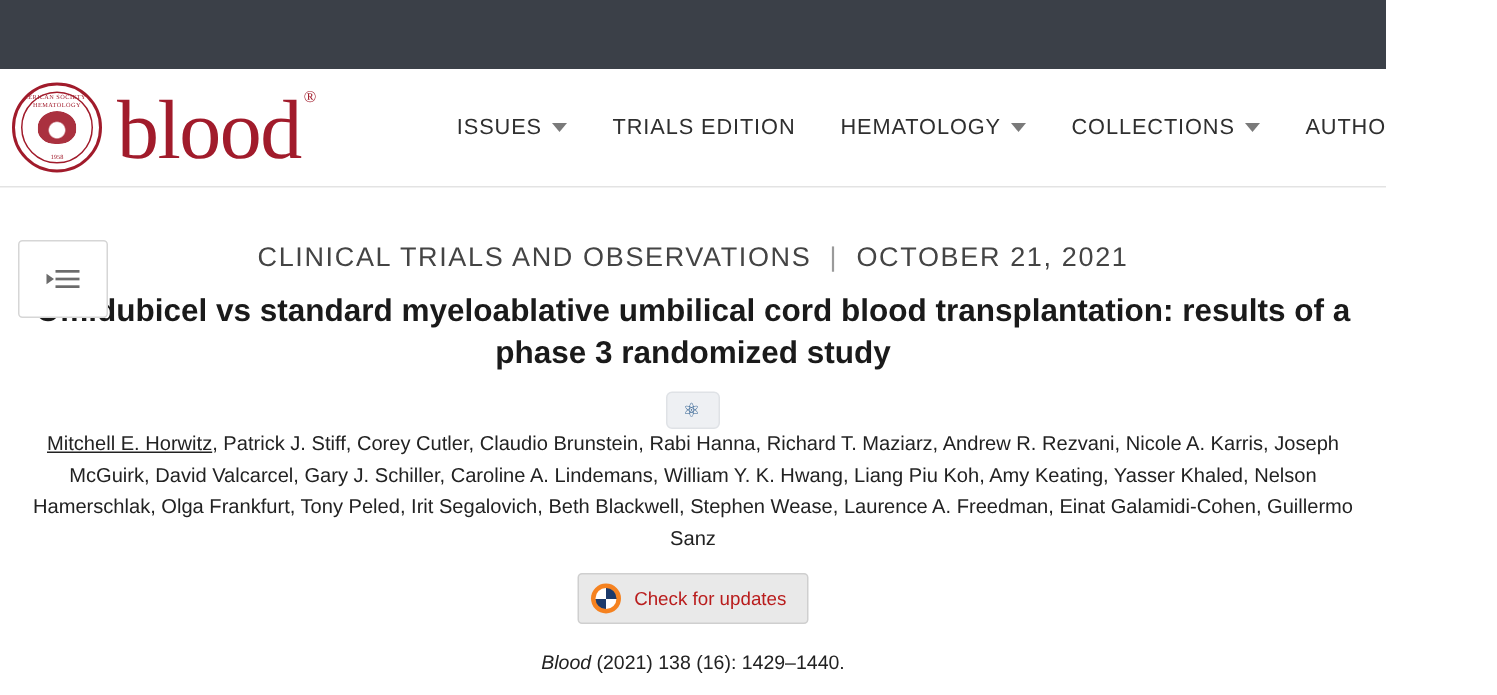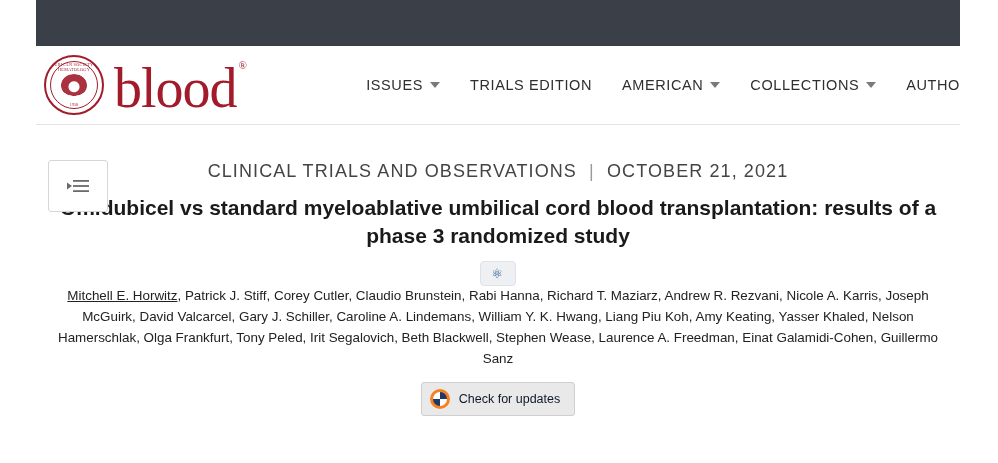--- a/index.html
+++ b/index.html
@@ -12,21 +12,20 @@
     overflow: hidden;
     background: #ffffff;
     font-family: "Liberation Sans", sans-serif;
     color: #222;
   }
   .page {
     position: relative;
     width: 924px;
     height: 463px;
     background: #ffffff;
-    padding-left: 36px;
   }
   
   .topbar {
     height: 46px;
     background: #3b4048;
     width: 100%;
   }
   
   .masthead {
     height: 78px;
@@ -214,21 +213,21 @@
   }
   .crossmark {
     display: inline-flex;
     align-items: center;
     gap: 9px;
     background: #e9e9e9;
     border: 1px solid #cfcfcf;
     border-radius: 3px;
     padding: 6px 14px 6px 8px;
     font-size: 12.5px;
-    color: #0f172a;
+    color: #b91c1c;
   }
   .cm-logo {
     width: 20px; height: 20px;
     border-radius: 50%;
     background: #f58220;
     position: relative;
     flex: 0 0 auto;
   }
   .cm-logo::before {
     content: "";
@@ -269,21 +268,21 @@
 
     <nav class="mainnav">
       <div class="navitem">
         <span>ISSUES</span>
         <span class="caret"></span>
       </div>
       <div class="navitem">
         <span>TRIALS EDITION</span>
       </div>
       <div class="navitem">
-        <span>AMERICAN</span>
+        <span>HEMATOLOGY</span>
         <span class="caret"></span>
       </div>
       <div class="navitem">
         <span>COLLECTIONS</span>
         <span class="caret"></span>
       </div>
       <div class="navitem">
         <span>AUTHO</span>
       </div>
     </nav>
@@ -318,15 +317,18 @@
       <span class="first">Mitchell E. Horwitz</span><span>, Patrick J. Stiff, Corey Cutler, Claudio Brunstein, Rabi Hanna, Richard T. Maziarz, Andrew R. Rezvani, Nicole A. Karris, Joseph McGuirk, David Valcarcel, Gary J. Schiller, Caroline A. Lindemans, William Y. K. Hwang, Liang Piu Koh, Amy Keating, Yasser Khaled, Nelson Hamerschlak, Olga Frankfurt, Tony Peled, Irit Segalovich, Beth Blackwell, Stephen Wease, Laurence A. Freedman, Einat Galamidi-Cohen, Guillermo Sanz</span>
     </div>
 
     <div class="crossmark-row">
       <div class="crossmark">
         <span class="cm-logo"></span>
         <span>Check for updates</span>
       </div>
     </div>
 
+    <div class="citation">
+      <span class="jrnl">Blood</span><span> (2021) 138 (16): 1429–1440.</span>
+    </div>
 
   </div>
 </div>
 
 </body></html>

